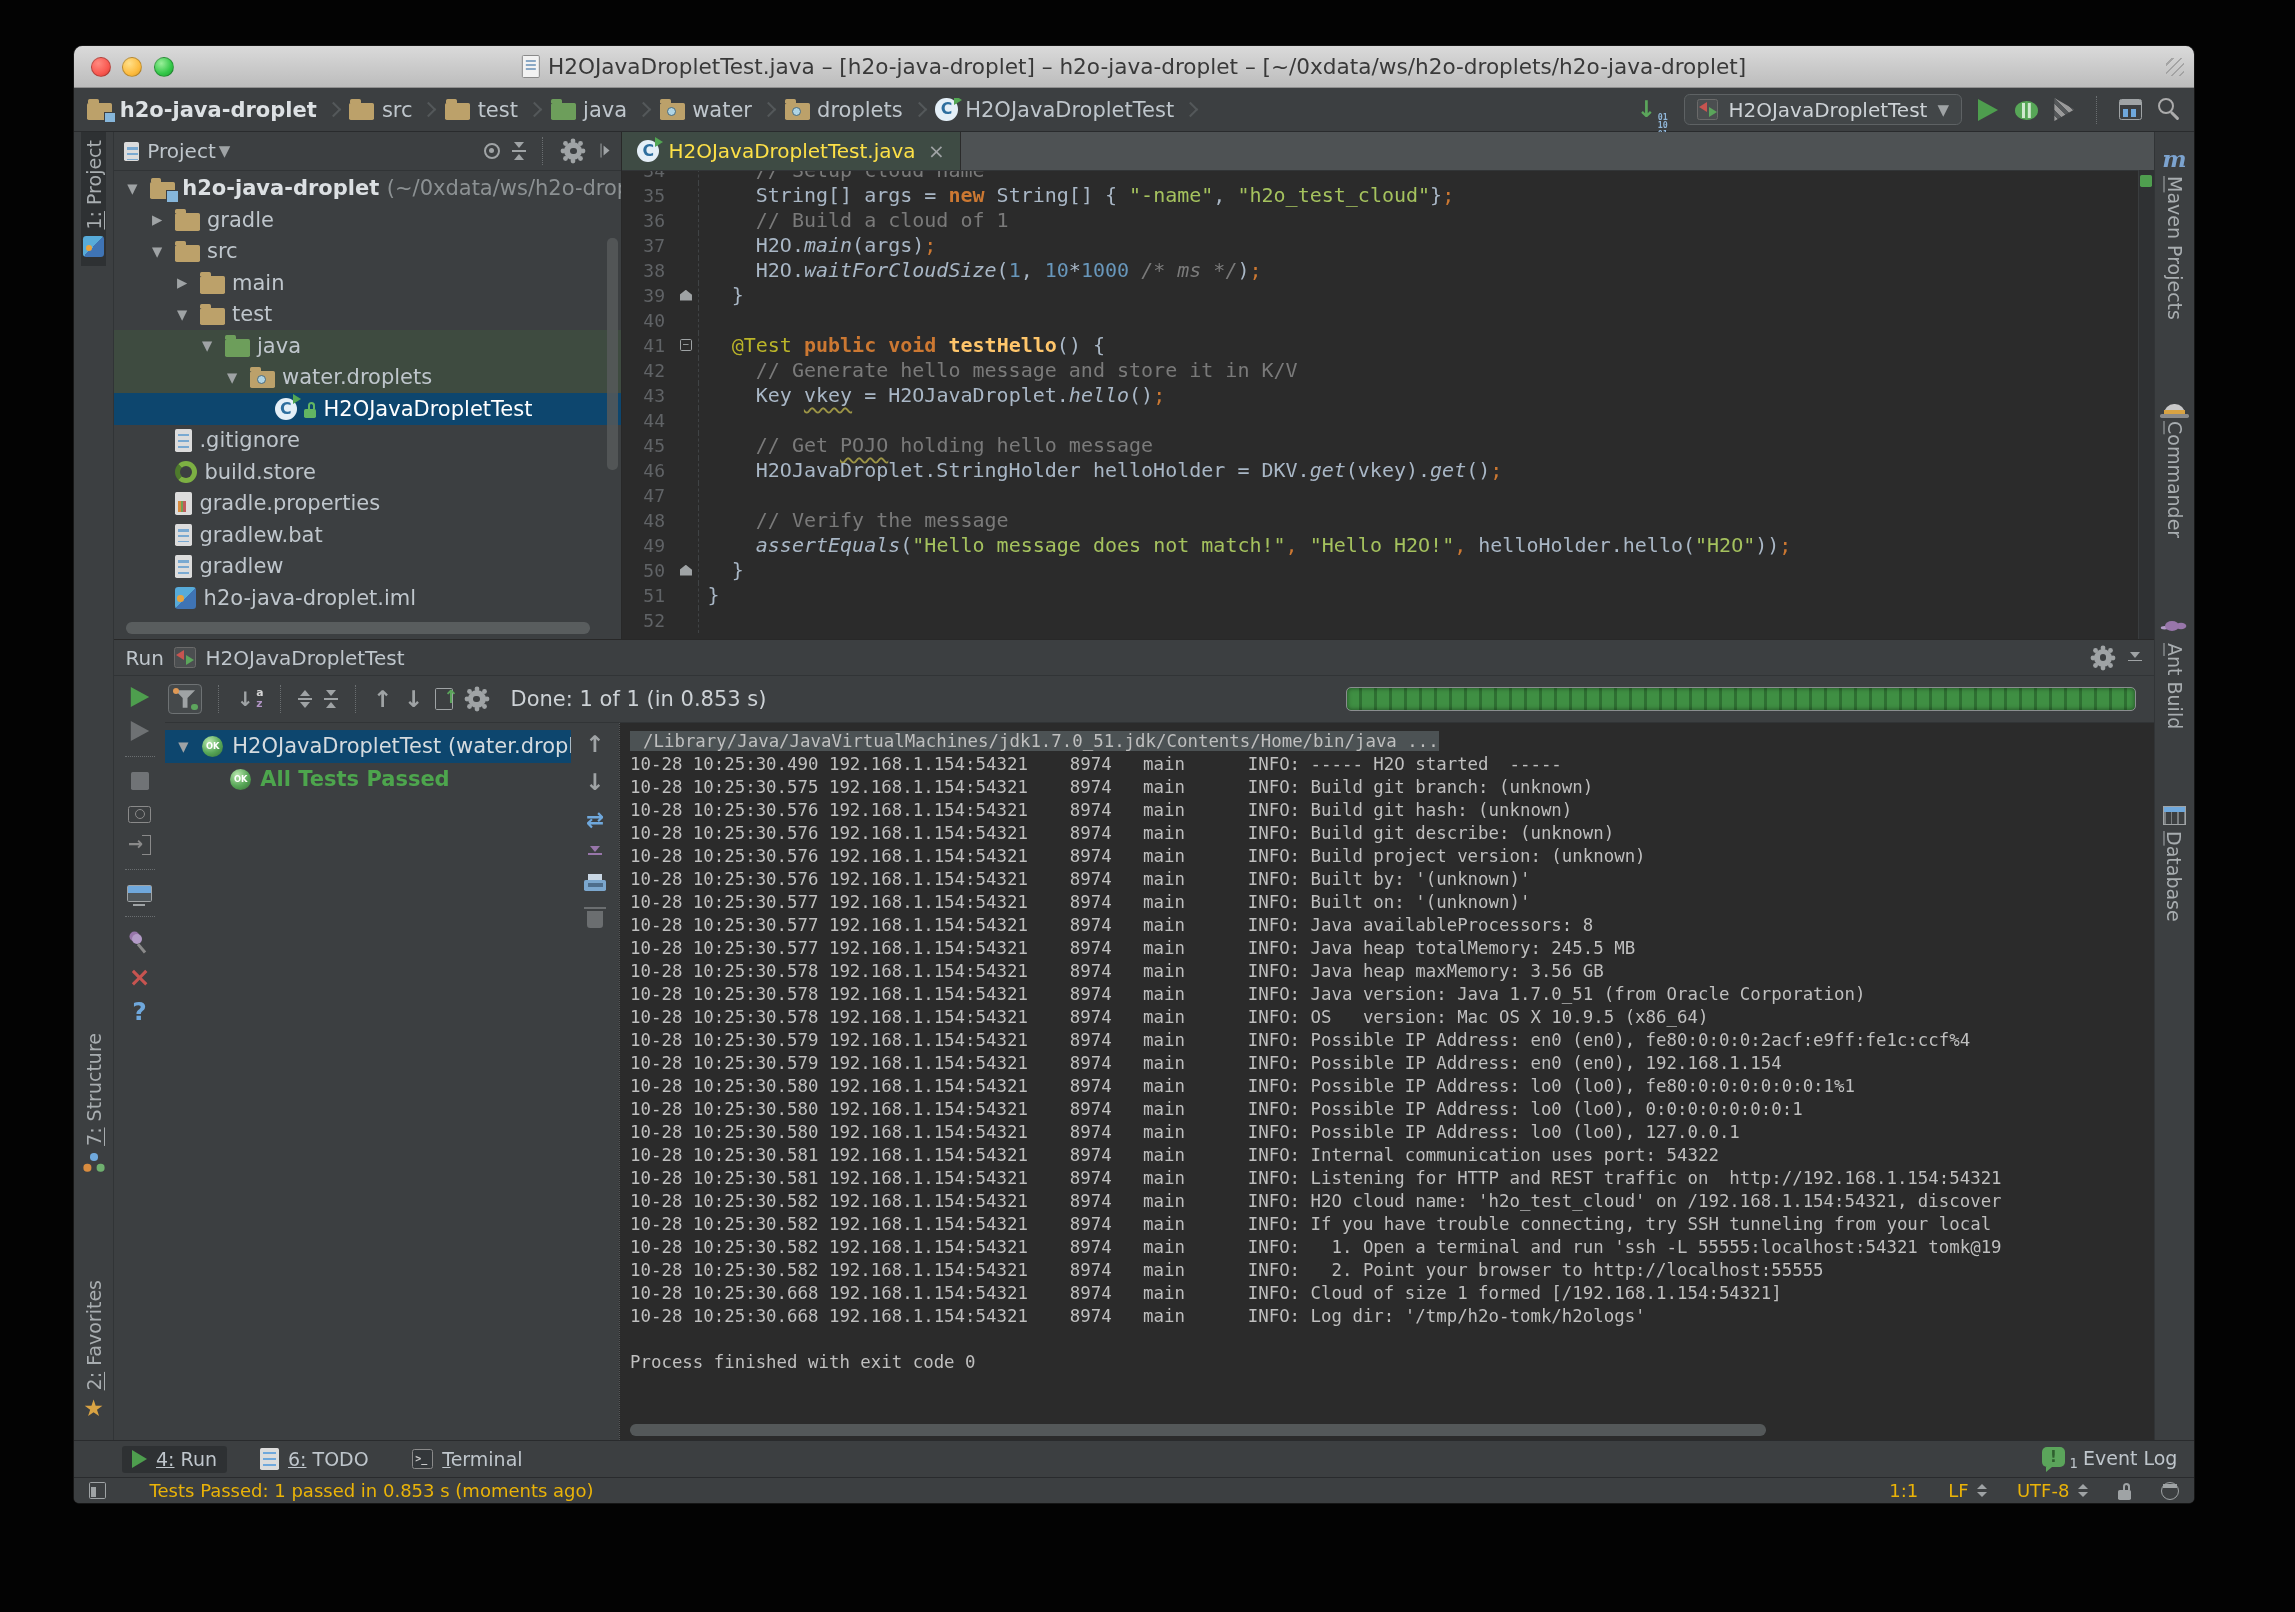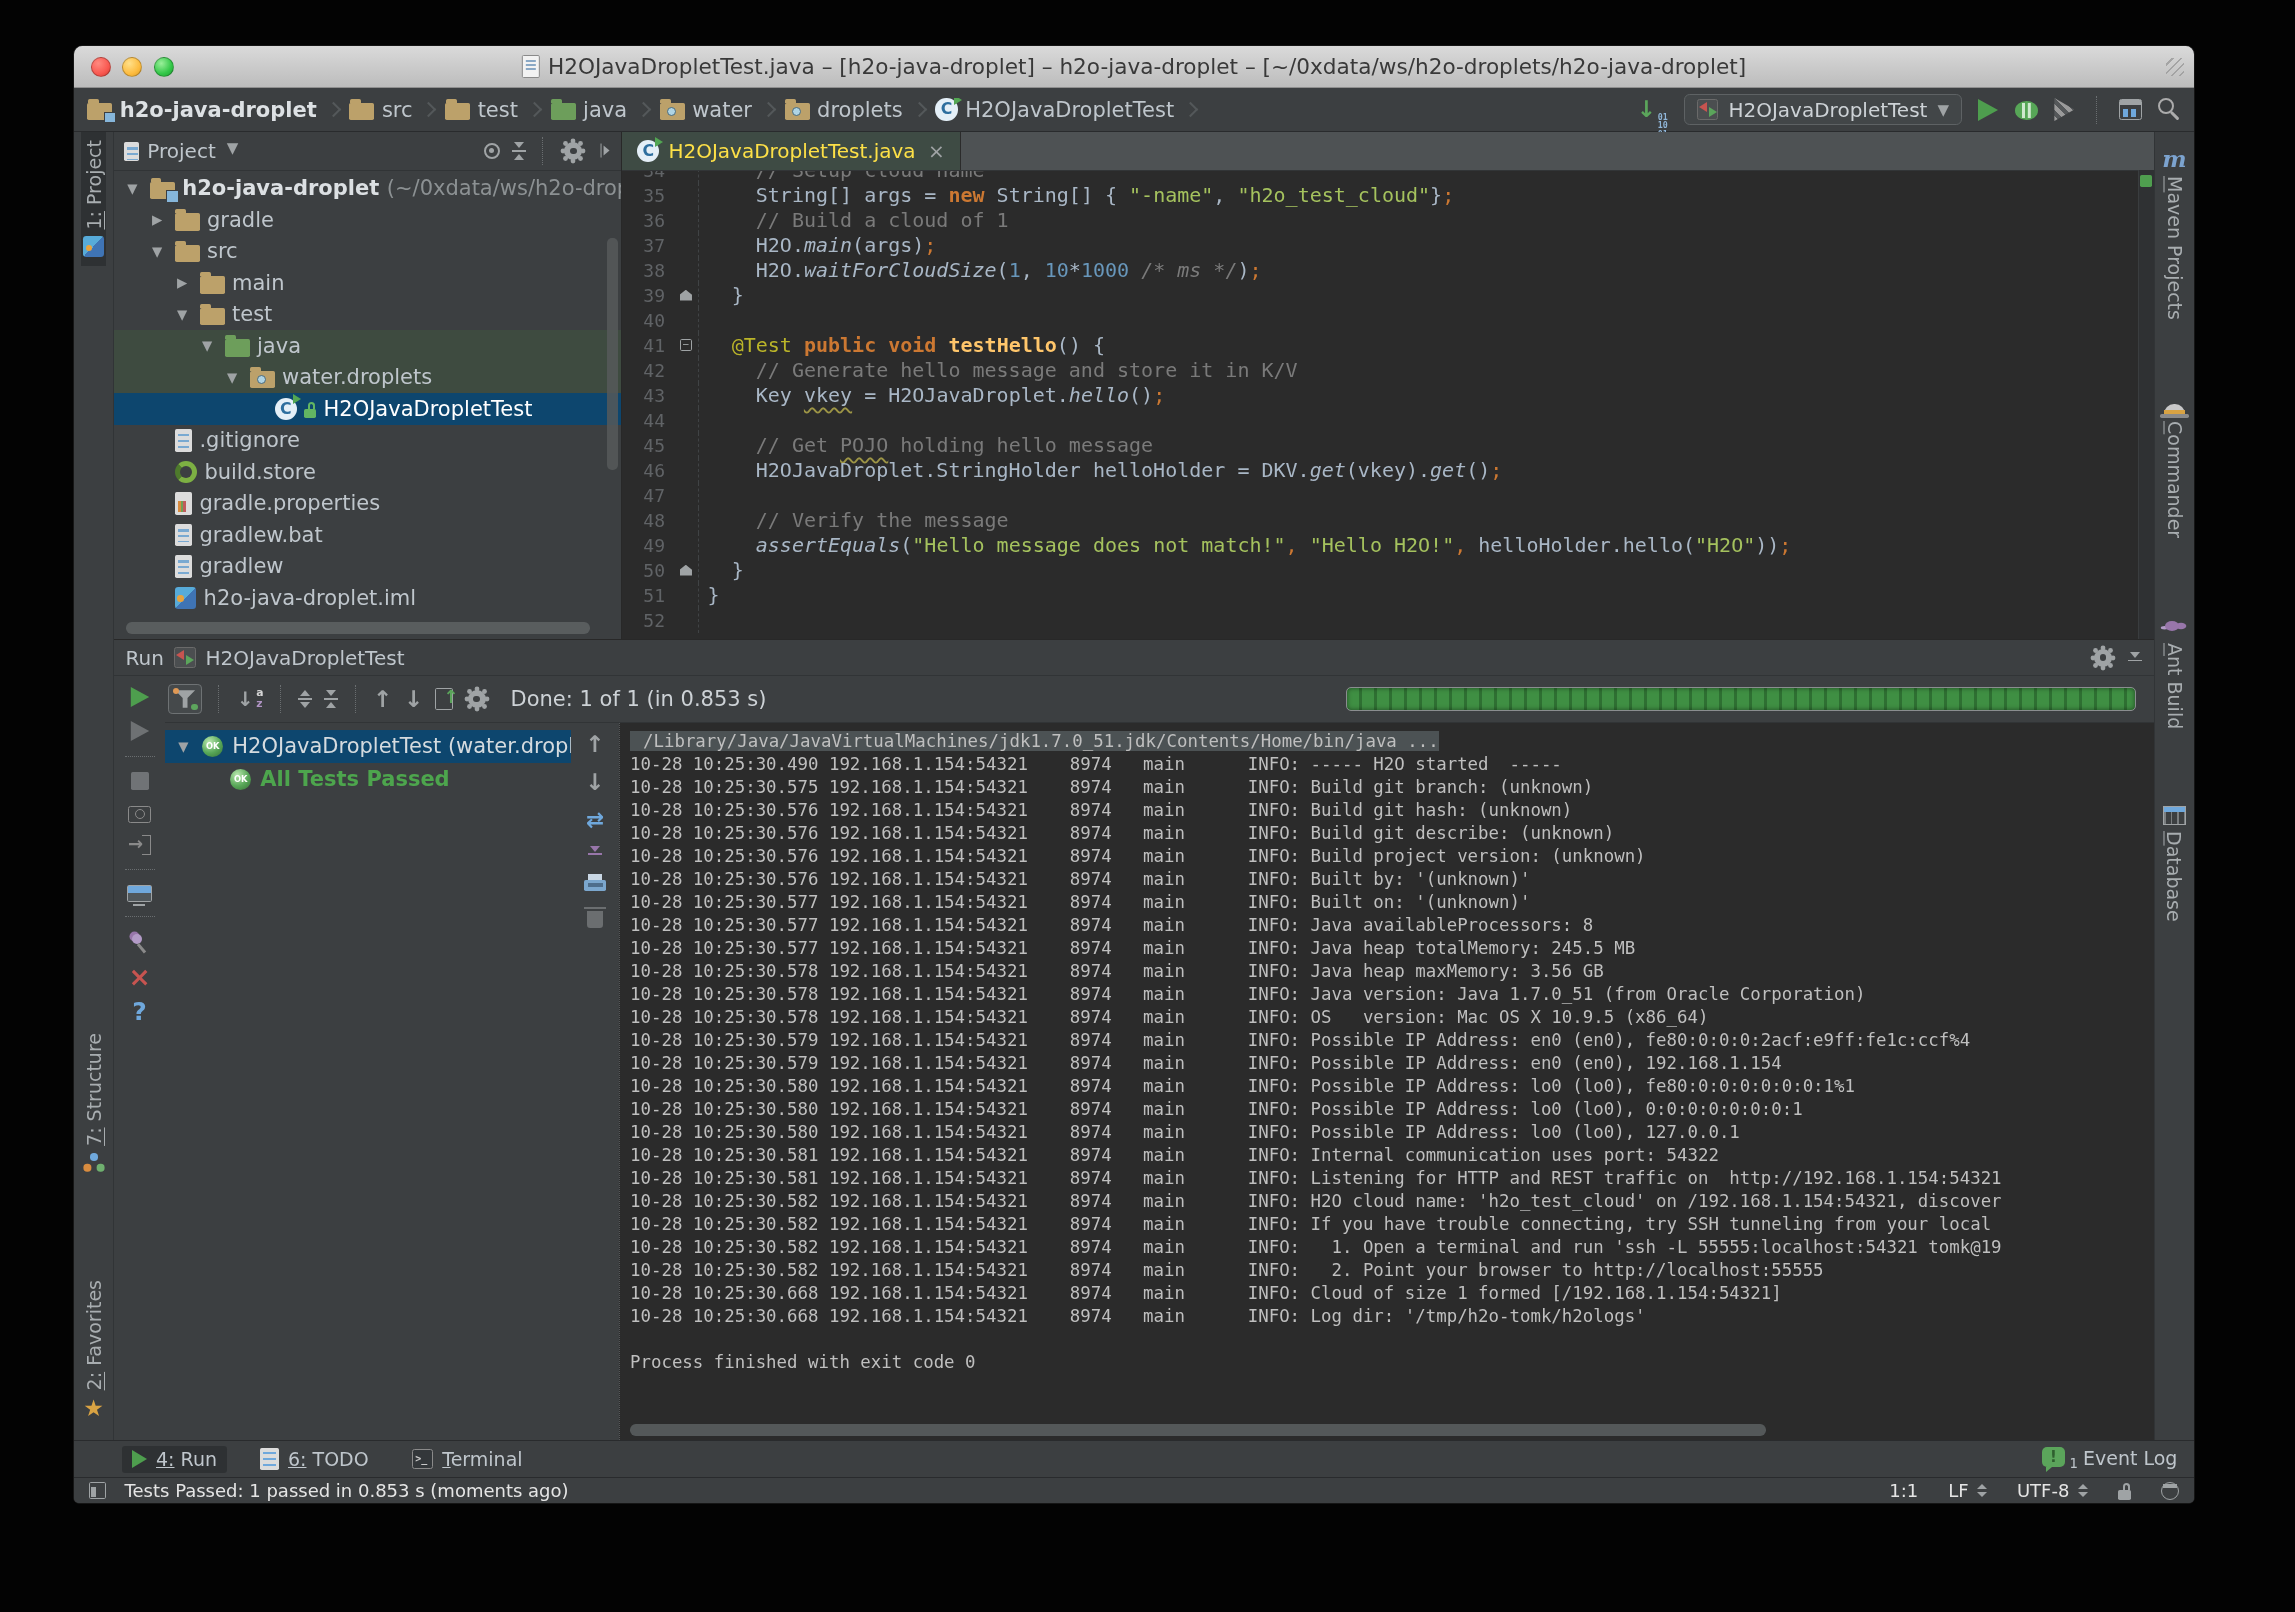--- a/index.html
+++ b/index.html
@@ -146,21 +146,21 @@
   .stripe.left .vlabel{transform:rotate(180deg);}
   .stripe.right .vtab{margin-bottom:60px;}
   .ls-spacer{flex:1;}
   .ls-bottom{display:flex;flex-direction:column;gap:91px;margin-bottom:11.6px;align-items:center;}
   .center{flex:1;display:flex;flex-direction:column;min-width:0;}
   .upper{height:507px;flex:none;display:flex;min-width:0;}
 
   
   .project{width:507px;flex:none;display:flex;flex-direction:column;border-right:0.8px solid #282828;position:relative;background:#3C3F41;}
   .phead{height:38px;flex:none;display:flex;align-items:center;gap:8.3px;padding:0 10px;border-bottom:0.8px solid #313436;}
-  .phead-label{font-size:20px;color:#BFC6CC;display:flex;align-items:flex-start;gap:11px;}
+  .phead-label{font-size:20px;color:#BFC6CC;display:flex;align-items:center;gap:3px;}
   .phead-icons{margin-left:auto;display:flex;align-items:center;gap:11.6px;}
   .ptree{flex:1;overflow:hidden;padding-top:1.7px;position:relative;}
   .trow{height:31.5px;display:flex;align-items:center;gap:7.5px;white-space:nowrap;overflow:hidden;}
   .trow.sel{background:#0D466E;}
   .trow.scope{background:#3E4B40;}
   .tw{width:20px;text-align:center;color:#9FA3A5;font-size:13.3px;flex:none;}
   .tlabel{color:#BFC6CC;font-size:21px;}
   .tlabel.b{font-weight:bold;color:#DCE0E3;}
   .trow.sel .tlabel{color:#FFFFFF;}
   .tsuffix{color:#8C9193;font-size:21px;}
@@ -217,21 +217,21 @@
   .hscroll{position:absolute;bottom:4.1px;left:10px;width:1136px;height:11.6px;border-radius:5.8px;background:#5C6062;opacity:.85;}
 
   
   .bottombar{height:36px;flex:none;display:flex;align-items:center;gap:23px;padding:0 16.6px 0 48px;border-top:0.8px solid #292B2D;background:#3C3F41;}
   .bbtab{display:flex;align-items:center;gap:9px;padding:2.5px 10px;border-radius:3.3px;color:#BFC6CC;font-size:19px;}
   .bbtab.active{background:#2E3133;}
   .mn{display:block;}
   .mn::first-letter{text-decoration:underline;}
   .eventlog{margin-left:auto;display:flex;align-items:flex-start;gap:5px;color:#BFC6CC;font-size:19px;}
   .evcount{font-size:13.3px;margin-top:8.3px;color:#BFC6CC;}
-  .statusbar{height:25px;flex:none;display:flex;align-items:center;gap:19px;padding:0 15px;border-top:0.8px solid #292B2D;font-size:18px;color:#e5e5e5;background:#3C3F41;}
+  .statusbar{height:25px;flex:none;display:flex;align-items:center;gap:44px;padding:0 15px;border-top:0.8px solid #292B2D;font-size:18px;color:#eab308;background:#3C3F41;}
   .sb-right{margin-left:auto;display:flex;align-items:center;gap:30px;}
   .sbitem{display:flex;align-items:center;gap:5px;}
   .updown{display:inline-flex;flex-direction:column;gap:2.5px;margin-left:3.3px;}
   .updown i{display:block;width:0;height:0;border-left:5px solid transparent;border-right:5px solid transparent;}
   .updown .u{border-bottom:5.8px solid #9FA3A5;}
   .updown .d{border-top:5.8px solid #9FA3A5;}
 </style>
 </head>
 <body>
 

